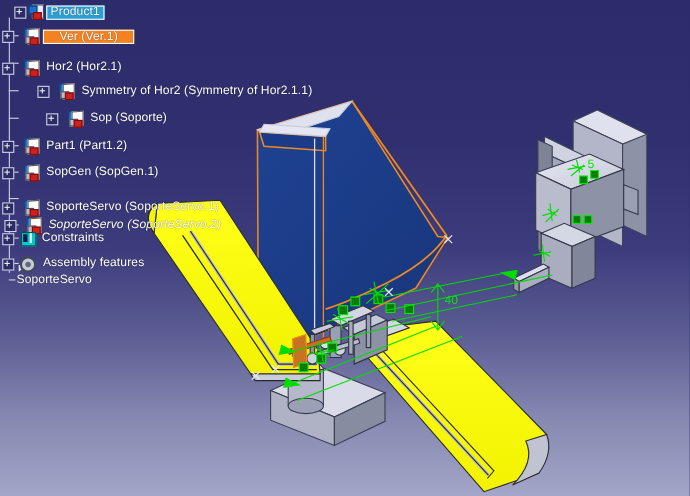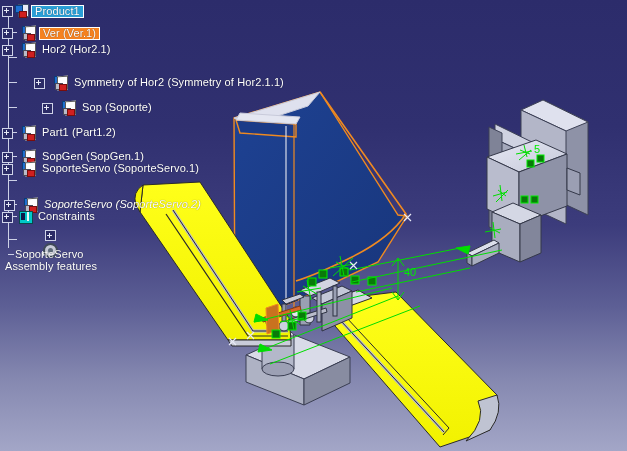--- a/index.html
+++ b/index.html
@@ -25,21 +25,21 @@
   }
   .tree-row{
     position:absolute;left:0;height:20px;display:flex;align-items:center;
     white-space:nowrap;
   }
   .tree-label{
     font-size:11px;color:#ffffff;padding:1px 3px 2px 3px;
     letter-spacing:0.1px;text-shadow:0 0 1px rgba(0,0,0,.6);
   }
   .tree-label.sel-cyan{background:#2a9fd6;color:#ffffff;border:1px solid #ffffff;padding:0 3px;}
-  .tree-label.sel-orange{background:#f58220;color:#ffffff;border:1px solid #ffffff;padding:0 3px;}
+  .tree-label.sel-orange{background:#f58220;color:#ffffff;border:1px solid #ffffff;padding:0 14px;}
 
   .plus-box{
     width:9px;height:9px;flex:0 0 9px;border:1px solid #cfd3e8;background:#2b2b66;
     position:relative;margin-right:2px;
   }
   .plus-box::before{content:"";position:absolute;left:1px;top:3.5px;width:5px;height:1px;background:#e8eaf6;}
   .plus-box::after{content:"";position:absolute;left:3px;top:1.5px;width:1px;height:5px;background:#e8eaf6;}
 
   .icon-part{
     width:15px;height:14px;flex:0 0 15px;position:relative;margin-right:2px;
@@ -266,21 +266,21 @@
         <path d="M350,262 l7,7 M357,262 l-7,7"></path>
         <path d="M404,214 l7,7 M411,214 l-7,7"></path>
       </g>
     </svg>
   </div>
 
   <div id="spec-tree">
 
     <div class="tree-vline" style="left:8px;top:16px;height:232px;"></div>
 
-    <div class="tree-row" style="top:1px;left:2px;align-items:center;">
+    <div class="tree-row" style="top:1px;left:13px;align-items:center;">
       <span class="plus-box"></span>
       <span class="root-icon">
           <span class="r1"></span>
           <span class="r2"></span>
           <span class="r3"></span>
         </span>
       <span class="tree-label sel-cyan">Product1</span>
     </div>
 
     <div class="tree-hline" style="left:8px;top:32px;width:9px;"></div>
@@ -290,21 +290,21 @@
       <span class="icon-part">
           <span class="bblue"></span>
           <span class="pg"></span>
           <span class="bgray"></span>
           <span class="bred"></span>
         </span>
       <span class="tree-label sel-orange">Ver (Ver.1)</span>
     </div>
 
     <div class="tree-hline" style="left:8px;top:57px;width:9px;"></div>
-    <div class="tree-row" style="top:40px;left:2px;">
+    <div class="tree-row" style="top:52px;left:2px;">
       <span class="plus-box"></span>
       <span style="width:7px;flex:0 0 7px;"></span>
       <span class="icon-part">
           <span class="bblue"></span>
           <span class="pg"></span>
           <span class="bgray"></span>
           <span class="bred"></span>
         </span>
       <span class="tree-label">Hor2 (Hor2.1)</span>
     </div>
@@ -355,21 +355,21 @@
       <span class="icon-part">
           <span class="bblue"></span>
           <span class="pg"></span>
           <span class="bgray"></span>
           <span class="bred"></span>
         </span>
       <span class="tree-label">SopGen (SopGen.1)</span>
     </div>
 
     <div class="tree-hline" style="left:8px;top:180px;width:9px;"></div>
-    <div class="tree-row" style="top:159px;left:2px;">
+    <div class="tree-row" style="top:179px;left:2px;">
       <span class="plus-box"></span>
       <span style="width:7px;flex:0 0 7px;"></span>
       <span class="icon-part">
           <span class="bblue"></span>
           <span class="pg"></span>
           <span class="bgray"></span>
           <span class="bred"></span>
         </span>
       <span class="tree-label">SoporteServo (SoporteServo.1)</span>
     </div>
@@ -393,21 +393,21 @@
       <span style="width:3px;flex:0 0 3px;"></span>
       <span class="icon-constraint">
           <span class="cbody"></span>
           <span class="cin"></span>
           <span class="cbar"></span>
         </span>
       <span class="tree-label">Constraints</span>
     </div>
 
     <div class="tree-hline" style="left:8px;top:239px;width:9px;"></div>
-    <div class="tree-row" style="top:230px;left:2px;flex-direction:column;">
+    <div class="tree-row" style="top:230px;left:2px;">
       <span class="plus-box"></span>
       <span style="width:2px;flex:0 0 2px;"></span>
       <span class="icon-assembly">
           <span class="tri"></span>
           <span class="gear"></span>
         </span>
       <span class="tree-label">Assembly features</span>
     </div>
 
     <div class="tree-hline" style="left:8px;top:254px;width:6px;"></div>

